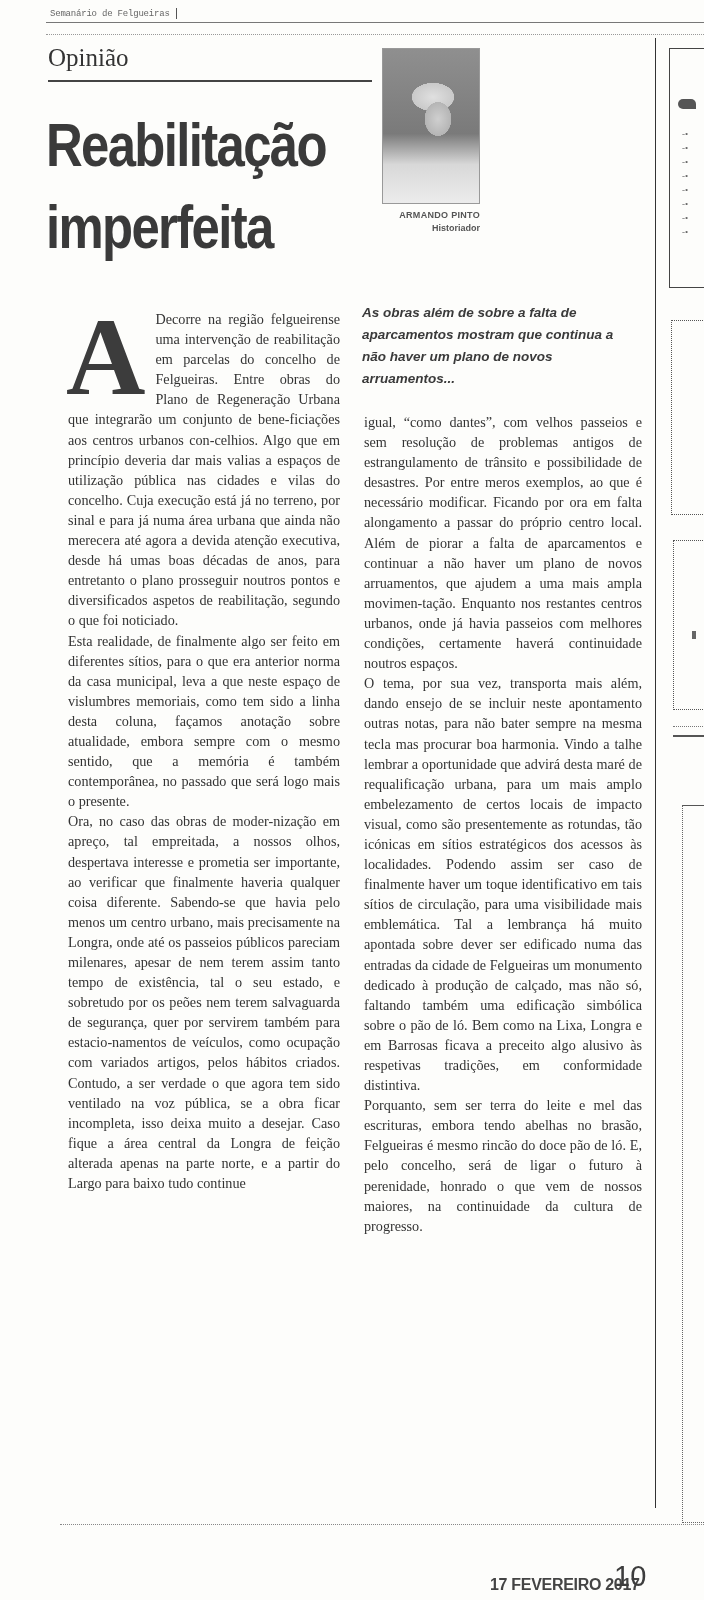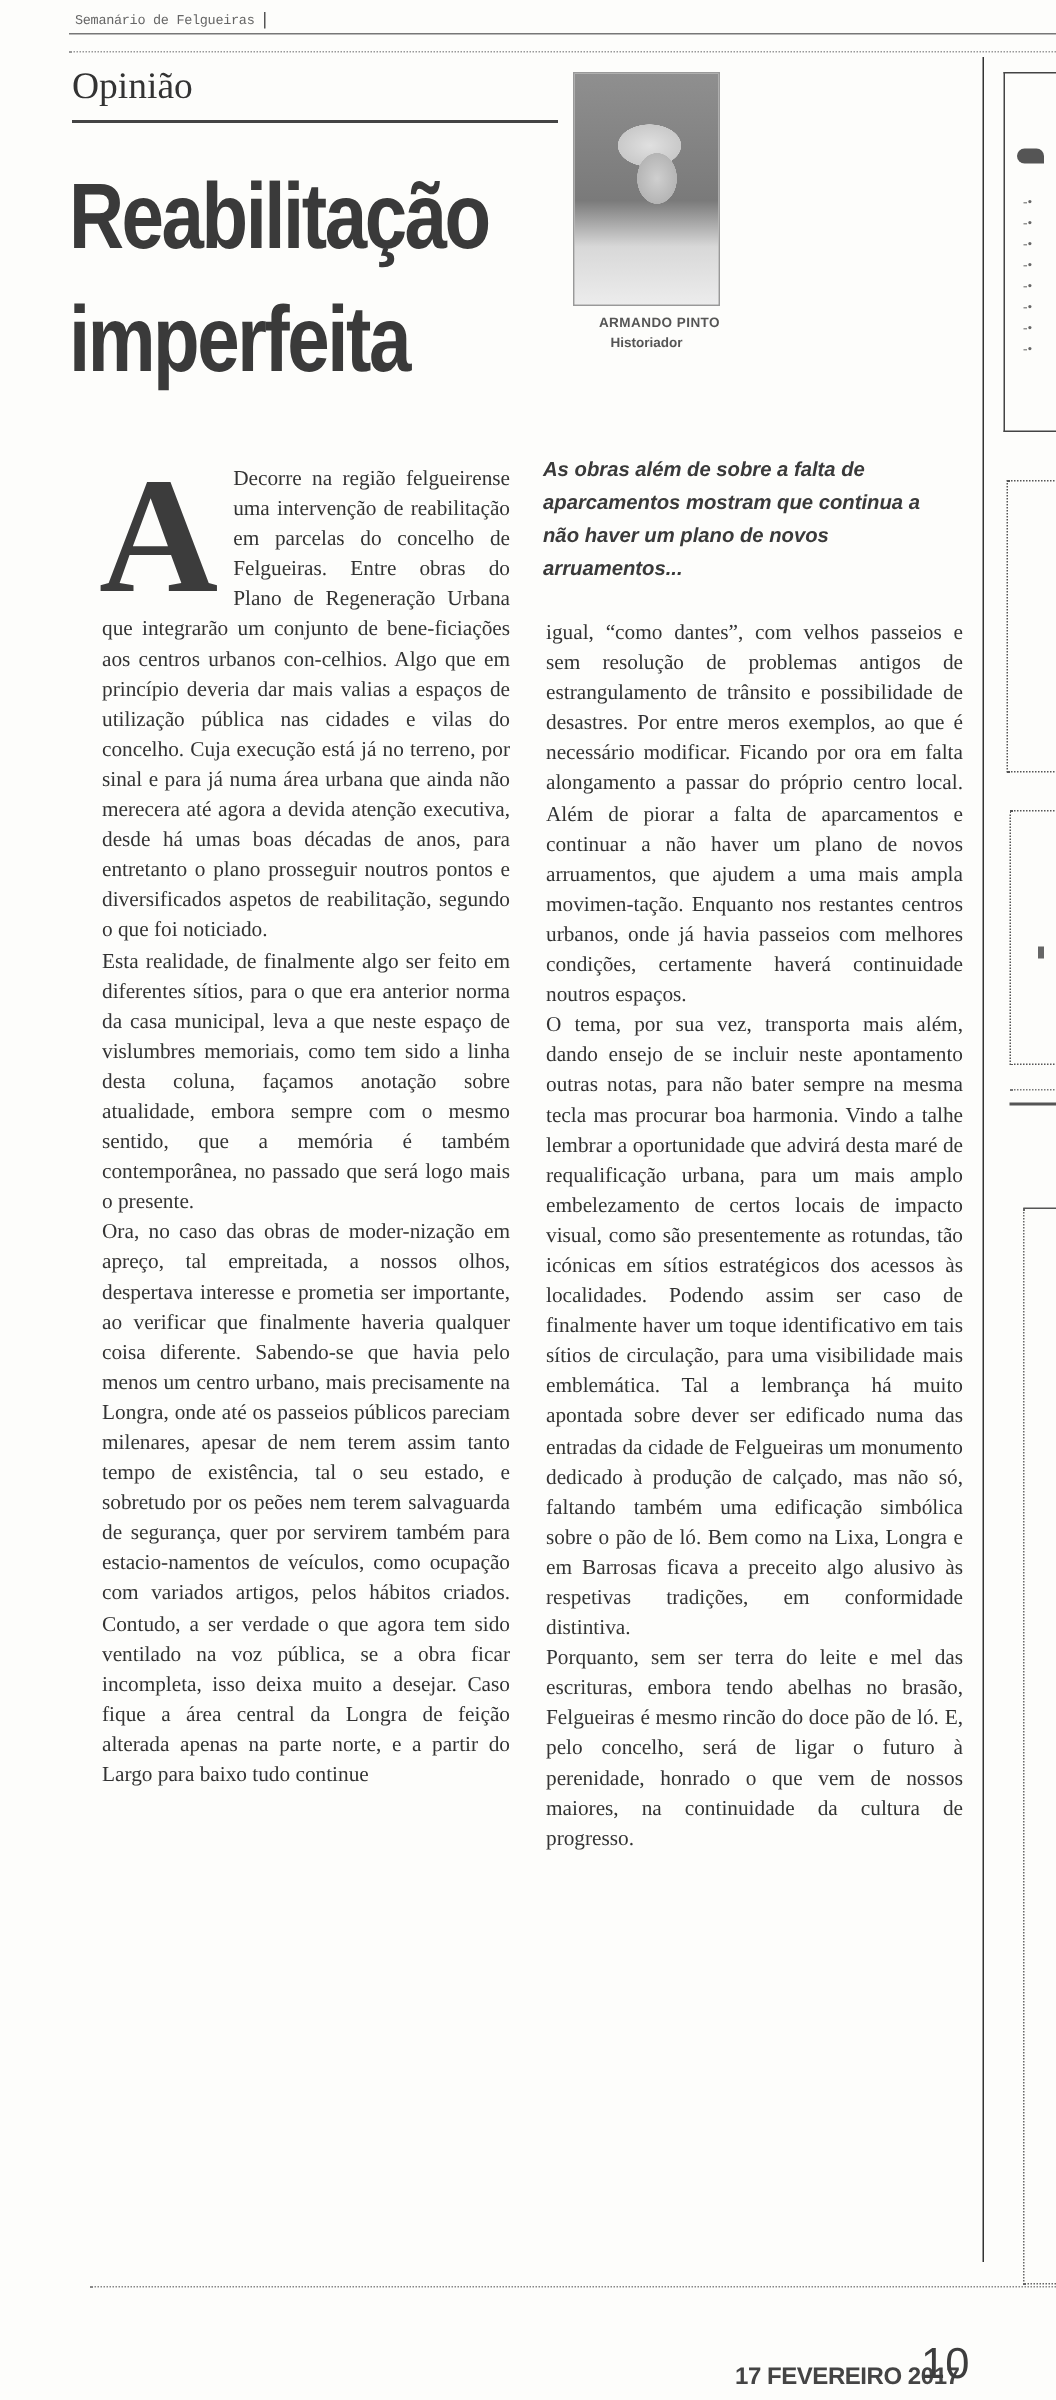--- a/index.html
+++ b/index.html
@@ -17,21 +17,21 @@
   .section-rule { position: absolute; left: 48px; top: 80px; width: 324px; height: 2px; background: #444; }
 
   .headline { position: absolute; left: 46px; top: 104px; width: 340px; font-family: "Liberation Sans", sans-serif; font-weight: bold; font-size: 62px; line-height: 82px; color: #3a3a3a; letter-spacing: -2px; transform: scaleX(0.82); transform-origin: left top; }
 
   .author-photo { position: absolute; left: 382px; top: 48px; width: 98px; height: 156px; background:
       radial-gradient(ellipse 22px 28px at 55px 70px, #cfcfcf 0%, #b5b5b5 60%, transparent 61%),
       radial-gradient(ellipse 30px 20px at 50px 48px, #e0e0e0 0%, #c9c9c9 70%, transparent 71%),
       linear-gradient(180deg, #8f8f8f 0%, #7a7a7a 55%, #d8d8d8 75%, #ececec 100%);
       border: 1px solid #999; }
   .author-name { position: absolute; left: 382px; top: 210px; width: 98px; text-align: right; font-family: "Liberation Sans", sans-serif; font-weight: bold; font-size: 9px; color: #555; letter-spacing: 0.3px; }
-  .author-title { position: absolute; left: 382px; top: 223px; width: 98px; text-align: center; font-family: "Liberation Sans", sans-serif; font-weight: bold; font-size: 9px; color: #555; }
+  .author-title { position: absolute; left: 382px; top: 223px; width: 98px; text-align: right; font-family: "Liberation Sans", sans-serif; font-weight: bold; font-size: 9px; color: #555; }
 
   .col-divider { position: absolute; left: 488px; top: 38px; width: 1px; height: 1470px; background: #333; }
 
   .pullquote { position: absolute; left: 362px; top: 302px; width: 260px; font-family: "Liberation Sans", sans-serif; font-weight: bold; font-style: italic; font-size: 13.5px; line-height: 22px; color: #3a3a3a; }
 
   .col { position: absolute; font-size: 14.2px; line-height: 20.1px; color: #333; text-align: justify; }
   .col p { margin: 0; }
   .col-left { left: 68px; top: 309px; width: 272px; }
   .col-right { left: 364px; top: 412px; width: 278px; }
   .dropcap { float: left; font-family: "Liberation Serif", serif; font-size: 110px; line-height: 80px; margin: 8px 10px 0 -2px; color: #3c3c3c; font-weight: bold; }

